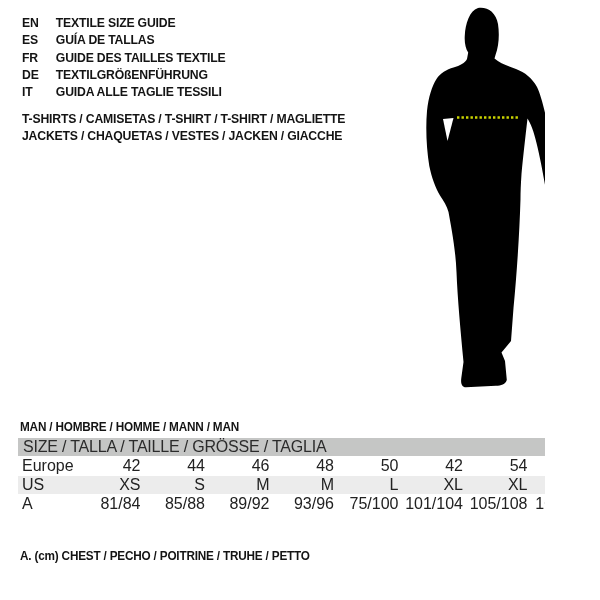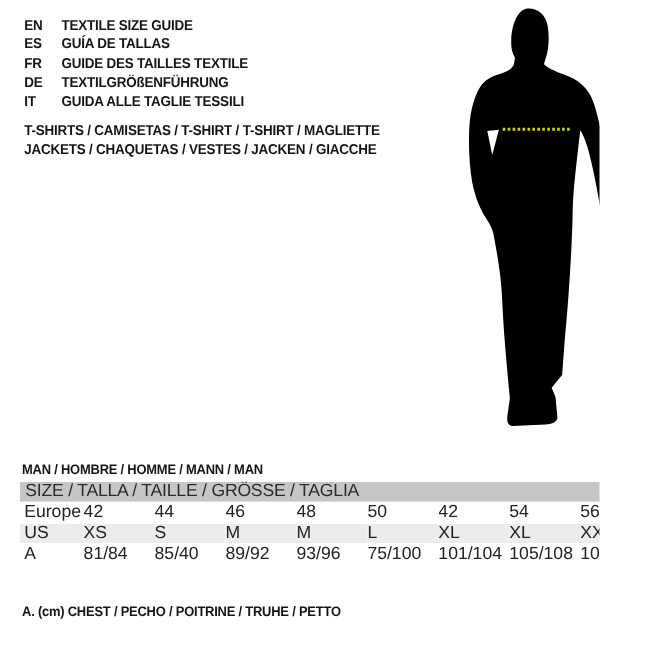--- a/index.html
+++ b/index.html
@@ -21,21 +21,21 @@
 
   
   .figure-wrap{position:absolute;left:410px;top:0;width:190px;height:400px;}
   .figure-wrap svg{display:block;width:190px;height:400px;}
 
   
   .section-title{position:absolute;left:20px;top:420px;font-weight:bold;font-size:12.5px;letter-spacing:-.2px;white-space:nowrap;transform:scaleX(.94);transform-origin:left top;}
 
   
   .size-table{position:absolute;left:18px;top:438px;width:574px;border-collapse:collapse;table-layout:fixed;font-size:16px;color:#222;}
-  .size-table td{height:17px;padding:0;text-align:left;vertical-align:middle;border-bottom:1px solid #fff;overflow:hidden;white-space:nowrap;}
+  .size-table td{height:17px;padding:0;text-align:right;vertical-align:middle;border-bottom:1px solid #fff;overflow:hidden;white-space:nowrap;}
   .size-table tr.thead td{height:15px;background:var(--header-bg);text-align:left;padding-left:5px;color:#2b2b2b;letter-spacing:-.2px;}
   .size-table tr.stripe td{background:var(--stripe-bg);margin-top:28px;}
   .size-table td.row-label{text-align:left;padding-left:4px;}
 
   
   .footnote{position:absolute;left:20px;top:549px;font-weight:bold;font-size:12.5px;letter-spacing:-.2px;white-space:nowrap;transform:scaleX(.94);transform-origin:left top;}
 </style>
 </head>
 <body>
 
@@ -149,21 +149,21 @@
         <td>M</td>
         <td>M</td>
         <td>L</td>
         <td>XL</td>
         <td>XL</td>
         <td>XXL</td>
       </tr>
       <tr>
         <td class="row-label">A</td>
         <td>81/84</td>
-        <td>85/40</td>
+        <td>85/88</td>
         <td>89/92</td>
         <td>93/96</td>
         <td>75/100</td>
         <td>101/104</td>
         <td>105/108</td>
         <td>109/112</td>
       </tr>
     </tbody>
   </table>
 

